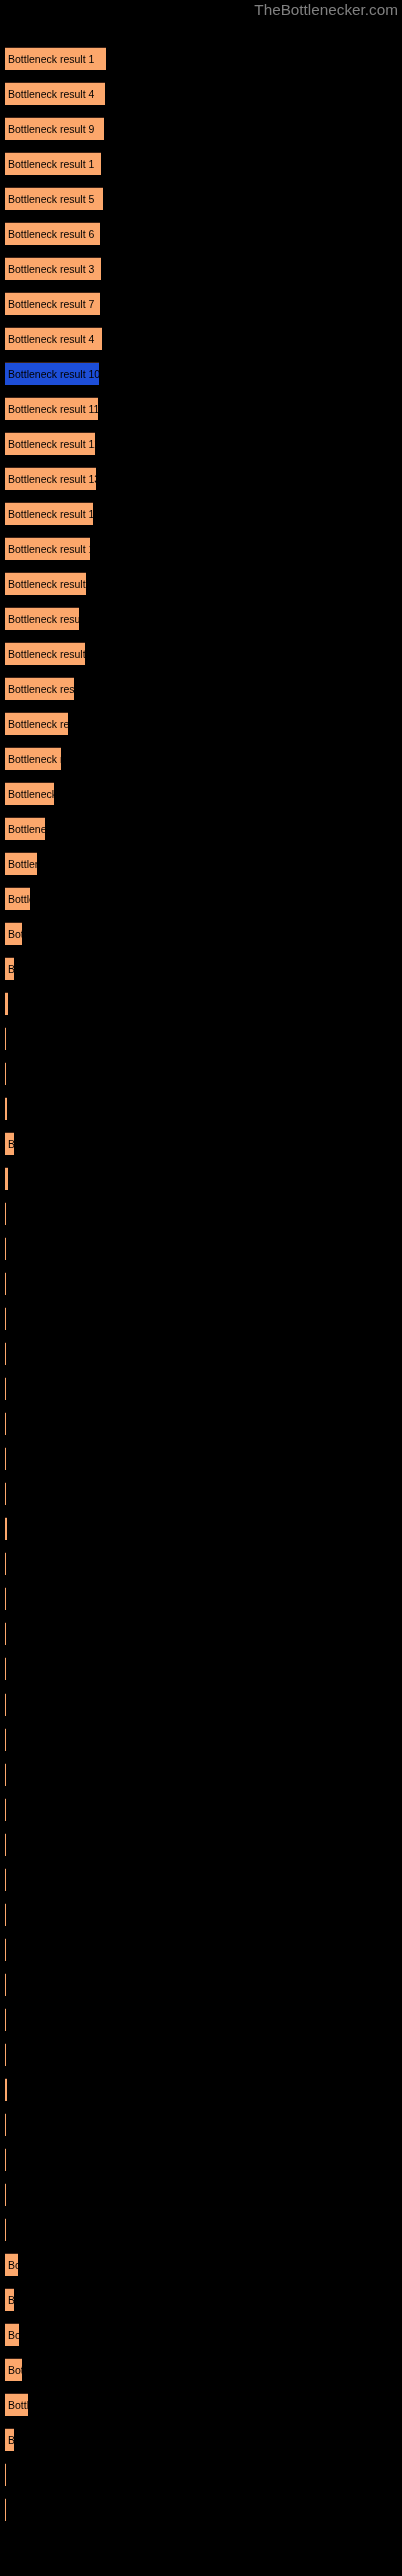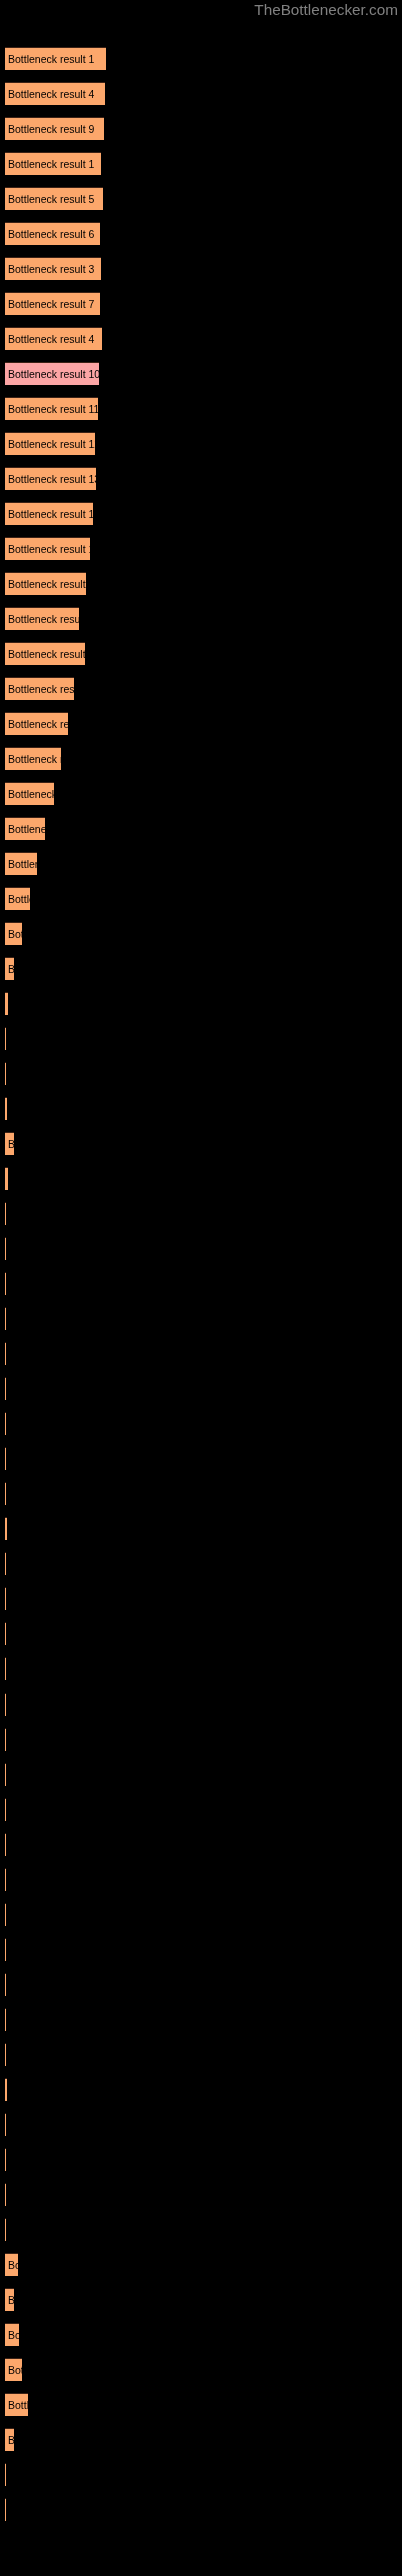--- a/index.html
+++ b/index.html
@@ -97,21 +97,21 @@
         <div class="bar-rect" style="width: 95px; background: rgb(252, 167, 107); border-top-color: rgb(58, 33, 21);">
           <div class="bar-label" style="color: rgb(0, 0, 0);">Bottleneck result 7</div>
         </div>
       </div>
       <div class="bar-row" style="top: 327px; width: 97px;">
         <div class="bar-rect" style="width: 97px; background: rgb(252, 167, 107); border-top-color: rgb(58, 33, 21);">
           <div class="bar-label" style="color: rgb(0, 0, 0);">Bottleneck result 4</div>
         </div>
       </div>
       <div class="bar-row" style="top: 362px; width: 94px;">
-        <div class="bar-rect" style="width: 94px; background: #fca5a5; border-top-color: rgb(58, 33, 21);">
+        <div class="bar-rect" style="width: 94px; background: #1d4ed8; border-top-color: rgb(58, 33, 21);">
           <div class="bar-label" style="color: rgb(0, 0, 0);">Bottleneck result 10</div>
         </div>
       </div>
       <div class="bar-row" style="top: 397px; width: 93px;">
         <div class="bar-rect" style="width: 93px; background: rgb(252, 167, 107); border-top-color: rgb(58, 33, 21);">
           <div class="bar-label" style="color: rgb(0, 0, 0); text-align: right;">Bottleneck result 11</div>
         </div>
       </div>
       <div class="bar-row" style="top: 432px; width: 90px;">
         <div class="bar-rect" style="width: 90px; background: rgb(252, 167, 107); border-top-color: rgb(58, 33, 21);">

